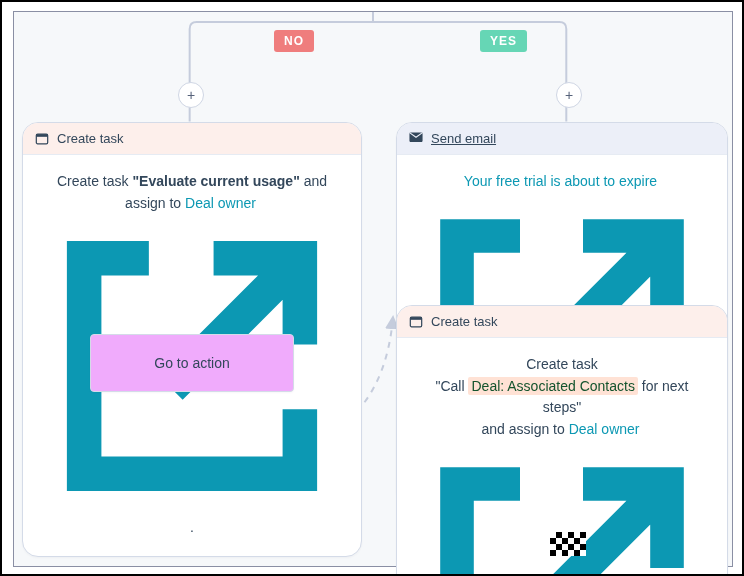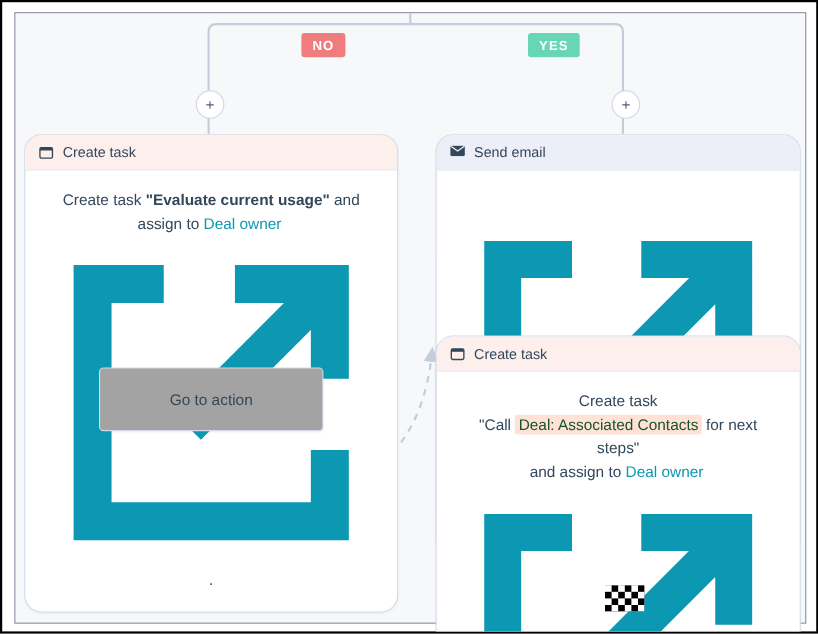--- a/index.html
+++ b/index.html
@@ -68,25 +68,25 @@
     border-bottom:1px solid #e6ebf3;
   }
   .card .body {
     padding: 16px 18px;
     text-align:center;
     font-size: 14px;
     line-height: 1.55;
     color:#33475b;
   }
   .card.peach .head { background:#fdefeb; }
-  .card.lav   .head { background:#eceff8; }
+  .card.lav   .head { background:#eceff8;text-decoration:underline; }
 
   .smallcard {
     position:absolute;
-    background:#a3a3a3;
+    background:#f0abfc;
     border:1px solid #d4dbe8;
     border-radius:4px;
     box-shadow: 0 1px 2px rgba(40,50,70,0.04);
     display:flex; align-items:center; justify-content:center;
     font-size:14px; color:#33475b; text-align:left;
   }
 
   .link-teal { color:#0c98b3; cursor:pointer; }
   .bold { font-weight:700; }
   .chip { background:#ffe2d5; color:#14532d; padding:1px 3px; border-radius:2px; }
@@ -174,21 +174,21 @@
       <div class="head">
         <span class="ic ic-mail">
           <svg viewBox="0 0 16 12">
               <rect x="0.5" y="0.5" width="15" height="11" rx="1.5" fill="#33475b"></rect>
               <path d="M1 1l7 5 7-5" fill="none" stroke="#eceff8" stroke-width="1.3"></path>
             </svg>
         </span>
         <span>Send email</span>
       </div>
       <div class="body">
-        <span class="link-teal"><span class="ic-ext"><svg viewBox="0 0 14 14">
+        <span class="link-teal"><span>Your free trial is about to expire</span><span class="ic-ext"><svg viewBox="0 0 14 14">
                 <path d="M5 2H2v10h10V9" fill="none" stroke="#0c98b3" stroke-width="1.6"></path>
                 <path d="M8 2h4v4M12 2L6 8" fill="none" stroke="#0c98b3" stroke-width="1.6"></path>
               </svg></span></span>
       </div>
     </div>
 
     <div class="card peach" style="left:382px; top:293px; width:330px;">
       <div class="head">
         <span class="ic ic-task">
           <svg viewBox="0 0 16 16">

